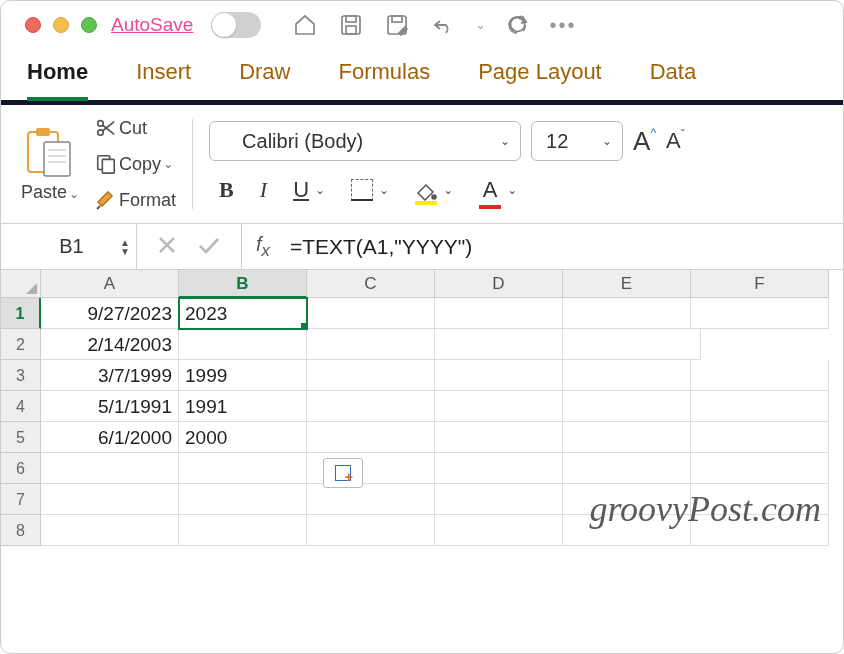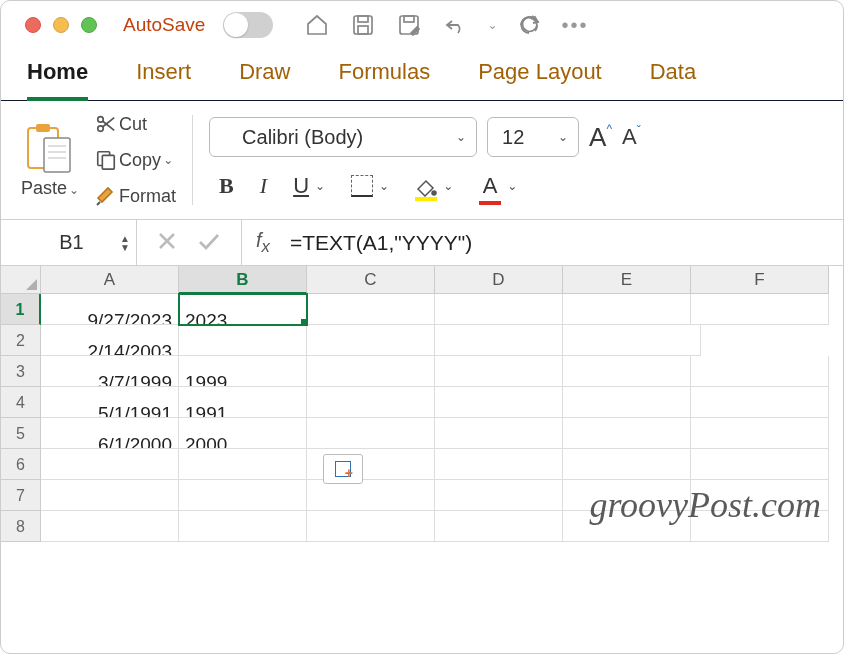--- a/index.html
+++ b/index.html
@@ -4,50 +4,50 @@
 <style>
 * { box-sizing: border-box; margin: 0; padding: 0; font-family: -apple-system, BlinkMacSystemFont, "Segoe UI", sans-serif; }
 body { background: #fff; width: 844px; height: 654px; overflow: hidden; position: relative; border: 1px solid #ccc; border-radius: 10px; }
 
 .titlebar { display: flex; align-items: center; padding: 10px 20px 6px 24px; gap: 12px; }
 .traffic { display: flex; gap: 12px; }
 .dot { width: 16px; height: 16px; border-radius: 50%; }
 .dot.red { background: #ec6a5e; border: 1px solid #d85448; }
 .dot.yellow { background: #f5bd4f; border: 1px solid #d8a441; }
 .dot.green { background: #61c354; border: 1px solid #51a644; }
-.autosave-lbl { color: #c2410c; font-size: 19px; margin-left: 14px; }
+.autosave-lbl { color: #ec4899; font-size: 19px; margin-left: 2px; text-decoration: underline; }
 .toggle { width: 50px; height: 26px; background: #d0d0d0; border-radius: 13px; position: relative; margin-left: 6px; }
 .toggle::after { content: ""; position: absolute; width: 24px; height: 24px; background: #fff; border-radius: 50%; top: 1px; left: 1px; box-shadow: 0 1px 2px rgba(0,0,0,.2); }
 .qat { display: flex; gap: 18px; margin-left: 18px; align-items: center; }
 .qat .ic { width: 28px; height: 28px; display: flex; align-items: center; justify-content: center; color: #6a6a6a; }
 .qat .sep { color: #999; font-size: 12px; }
 .ellipsis { font-size: 20px; color: #999; letter-spacing: 2px; }
 
-.tabs { display: flex; gap: 48px; padding: 14px 26px 0 26px; border-bottom: 1px solid #0f172a; }
+.tabs { display: flex; gap: 48px; padding: 14px 26px 0 26px; border-bottom: 5px solid #0f172a; }
 .tab { font-size: 22px; color: #a16207; padding-bottom: 12px; cursor: pointer; }
 .tab.active { color: #1a1a1a; font-weight: 600; border-bottom: 4px solid #107c41; margin-bottom: -1px; }
 
 .ribbon { display: flex; padding: 10px 12px 10px 20px; border-bottom: 1px solid #d0d0d0; gap: 16px; }
 .group { display: flex; align-items: flex-start; }
 .group.clipboard { align-items: center; }
 .paste-block { display: flex; flex-direction: column; align-items: center; gap: 4px; }
 .paste-icon { width: 48px; height: 52px; position: relative; }
 .clipboard-svg { width: 48px; height: 52px; }
 .paste-lbl { font-size: 18px; color: #444; }
 .chev { font-size: 12px; color: #666; margin-left: 2px; }
 .cutcopy { display: flex; flex-direction: column; gap: 10px; margin-left: 14px; }
 .ccrow { display: flex; align-items: center; gap: 0; font-size: 18px; color: #444; }
 .ccrow .ic { width: 26px; height: 26px; display: flex; align-items: center; justify-content: center; }
 
 .vdiv { width: 1px; background: #d8d8d8; margin: 4px 0; }
 
 .fontgroup { display: flex; flex-direction: column; gap: 16px; padding-top: 6px; }
 .fontrow1 { display: flex; gap: 10px; align-items: center; }
 .select { border: 1px solid #bbb; border-radius: 6px; height: 40px; display: flex; align-items: center; justify-content: space-between; padding: 0 10px 0 14px; background: #fff; font-size: 20px; color: #333; }
-.select.fontname { width: 268px; padding-left: 32px; }
+.select.fontname { width: 312px; padding-left: 32px; }
 .select.fontsize { width: 92px; }
 .caret { font-size: 12px; color: #555; }
 .Aa { font-size: 26px; color: #3a3a3a; display: flex; align-items: flex-start; }
 .Aa sup { font-size: 12px; vertical-align: top; }
 .Aa.big sup { color: #2f6fb5; }
 .Aa.small { font-size: 22px; }
 .Aa.small sup { color: #2f6fb5; }
 
 .fontrow2 { display: flex; gap: 26px; align-items: center; margin-left: 10px; }
 .fmt { font-size: 22px; color: #3a3a3a; font-family: "Times New Roman", serif; display: flex; align-items: center; gap: 6px; }
@@ -72,21 +72,21 @@
 .corner { width: 40px; height: 28px; background: #eee; border-right: 1px solid #ccc; border-bottom: 1px solid #ccc; position: relative; }
 .corner::after { content: ""; position: absolute; right: 3px; bottom: 3px; width: 0; height: 0; border-style: solid; border-width: 0 0 11px 11px; border-color: transparent transparent #b0b0b0 transparent; }
 .colhead { height: 28px; background: #eee; border-right: 1px solid #ccc; border-bottom: 1px solid #ccc; text-align: center; font-size: 17px; color: #555; line-height: 28px; }
 .colA { width: 138px; } .colB { width: 128px; } .colC { width: 128px; } .colD { width: 128px; } .colE { width: 128px; } .colF { width: 138px; }
 .colhead.selected { background: #dfdfdf; border-bottom: 2px solid #107c41; color: #107c41; font-weight: 600; }
 
 .rows { }
 .row { display: flex; height: 31px; }
 .rowhead { width: 40px; background: #eee; border-right: 1px solid #ccc; border-bottom: 1px solid #ccc; text-align: center; font-size: 16px; color: #666; line-height: 31px; }
 .rowhead.selected { border-right: 2px solid #107c41; color: #107c41; font-weight: 600; background: #dfdfdf; }
-.cell { border-right: 1px solid #ddd; border-bottom: 1px solid #ddd; padding: 11px 6px; font-size: 19px; color: #222; line-height: 31px; overflow: hidden; white-space: nowrap; }
+.cell { border-right: 1px solid #ddd; border-bottom: 1px solid #ddd; padding: 0 6px; font-size: 19px; color: #222; line-height: 31px; overflow: hidden; white-space: nowrap; }
 .cell.right { text-align: right; }
 .cell.left { text-align: left; }
 .cell.selected { outline: 2px solid #107c41; outline-offset: -1px; position: relative; }
 .cell.selected::after { content: ""; position: absolute; right: -3px; bottom: -3px; width: 7px; height: 7px; background: #107c41; border: 1px solid #fff; }
 
 .pasteoptions { position: absolute; left: 322px; top: 188px; width: 40px; height: 30px; background: #fff; border: 1px solid #bbb; border-radius: 3px; display: flex; align-items: center; justify-content: center; }
 .pasteoptions .po { width: 16px; height: 16px; border: 1px solid #2f6fb5; position: relative; }
 .pasteoptions .po::after { content: "+"; position: absolute; right: -3px; bottom: -5px; font-size: 14px; color: #e07030; font-weight: bold; }
 
 .watermark { position: absolute; right: 22px; bottom: 16px; font-size: 36px; font-style: italic; font-family: "Georgia", serif; color: #5a5a5a; }

